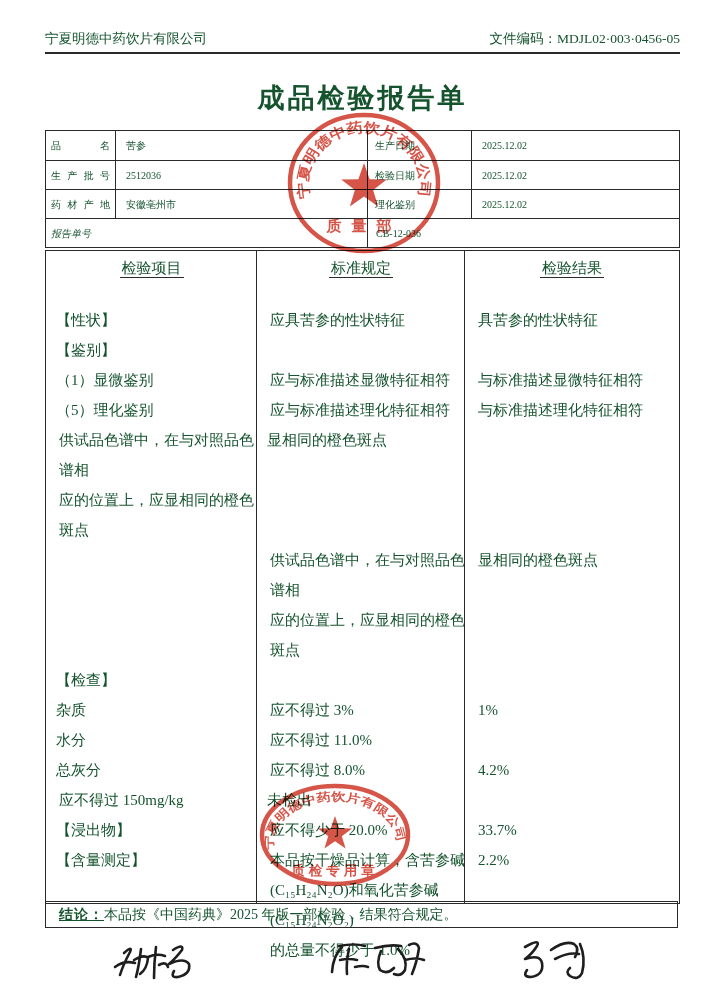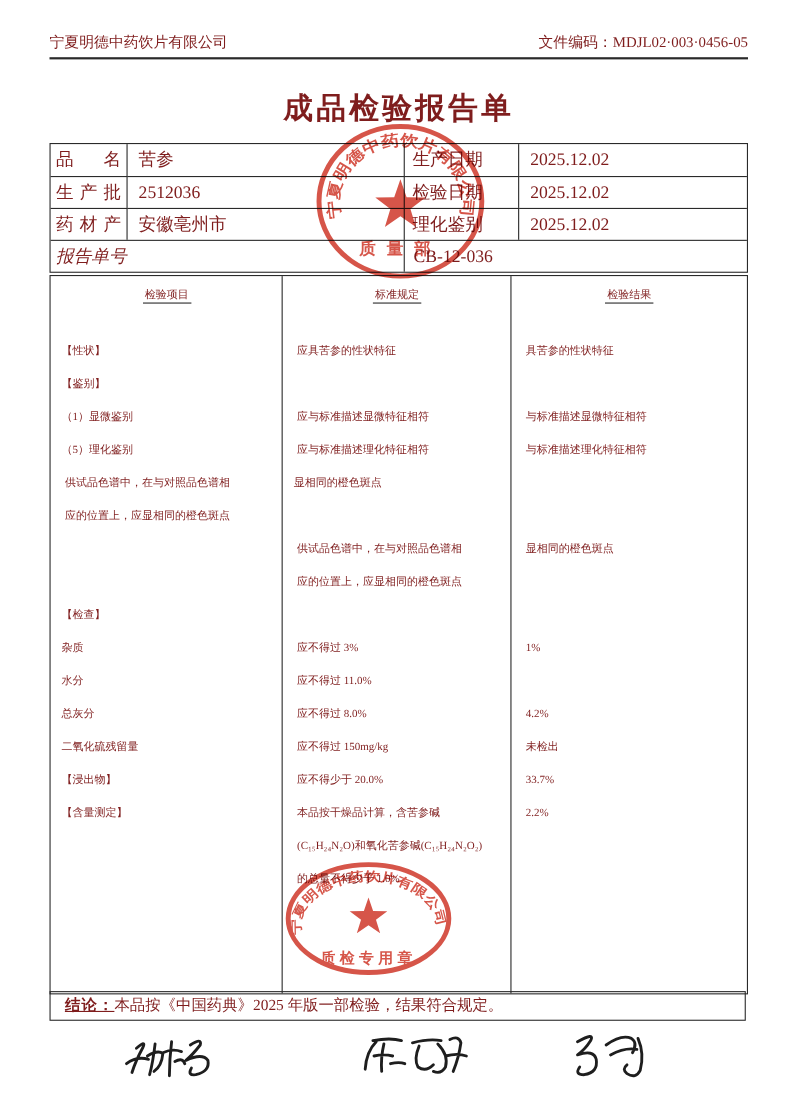--- a/index.html
+++ b/index.html
@@ -1,47 +1,47 @@
 <!DOCTYPE html>
 <html><head>
 <meta charset="utf-8">
 <style>
   html,body { margin:0; padding:0; background:#ffffff; }
   .page {
     position:relative; width:725px; height:1000px; background:#fff;
-    font-family:"Liberation Serif","DejaVu Serif",serif; color:#7f1d1d;
+    font-family:"Liberation Serif","DejaVu Serif",serif; color:#14532d;
     overflow:hidden;
   }
   
   .doc-header {
     position:absolute; left:45px; width:635px; top:30px;
     display:flex; justify-content:space-between; font-size:13.5px;
   }
   .header-rule { position:absolute; left:45px; width:635px; top:52px; border-top:2px solid #2a2a2a; }
   .doc-title {
     position:absolute; top:80px; left:0; width:100%; text-align:center;
     font-size:27px; font-weight:bold; letter-spacing:3px;
   }
   
   .info-table {
     position:absolute; left:45px; top:130px; width:633px;
     display:grid; grid-template-columns:70px 252px 104px 207px;
-    border:1px solid #2a2a2a; font-size:16px;
+    border:1px solid #2a2a2a; font-size:10px;
   }
   .it-cell { height:29px; line-height:29px; box-sizing:border-box; border-top:1px solid #2a2a2a; overflow:hidden; }
   .r1 { border-top:none; }
   .bdr { border-right:1px solid #2a2a2a; }
   .it-label { padding:0 5px; text-align:justify; text-align-last:justify; }
   .it-value { padding-left:10px; }
   .it-label2 { padding-left:7px; }
   .span2 { grid-column:span 2; }
   
   .main-table {
     position:absolute; left:45px; top:250px; width:633px; height:652px;
-    border:1px solid #2a2a2a; box-sizing:content-box; font-size:10px;
+    border:1px solid #2a2a2a; box-sizing:content-box; font-size:15px;
   }
   .vline { position:absolute; top:0; bottom:0; width:1px; background:#2a2a2a; }
   .vline.v1 { left:210px; } .vline.v2 { left:418px; }
   .mt-header { display:flex; height:34px; align-items:center; }
   .mt-header .hc { text-align:center; }
   .mt-header .h1 { width:211px; } .mt-header .h2 { width:208px; } .mt-header .h3 { flex:1; }
   .mt-header span { border-bottom:1px solid #2a2a2a; padding:0 2px 1px 2px; }
   .trow { display:flex; line-height:30px; }
   .trow.first { margin-top:20px; }
   .tc1 { width:211px; padding-left:10px; box-sizing:border-box; }
@@ -182,21 +182,20 @@
     <div class="trow">
       <div class="tc1">总灰分</div>
       <div class="tc2">
           <div class="ln">应不得过 8.0%</div>
         </div>
       <div class="tc3">
           <div class="ln">4.2%</div>
         </div>
     </div>
     <div class="trow">
-      <div class="tc1">二氧化硫残留量</div>
       <div class="tc2">
           <div class="ln">应不得过 150mg/kg</div>
         </div>
       <div class="tc3">
           <div class="ln">未检出</div>
         </div>
     </div>
     <div class="trow">
       <div class="tc1">【浸出物】</div>
       <div class="tc2">

